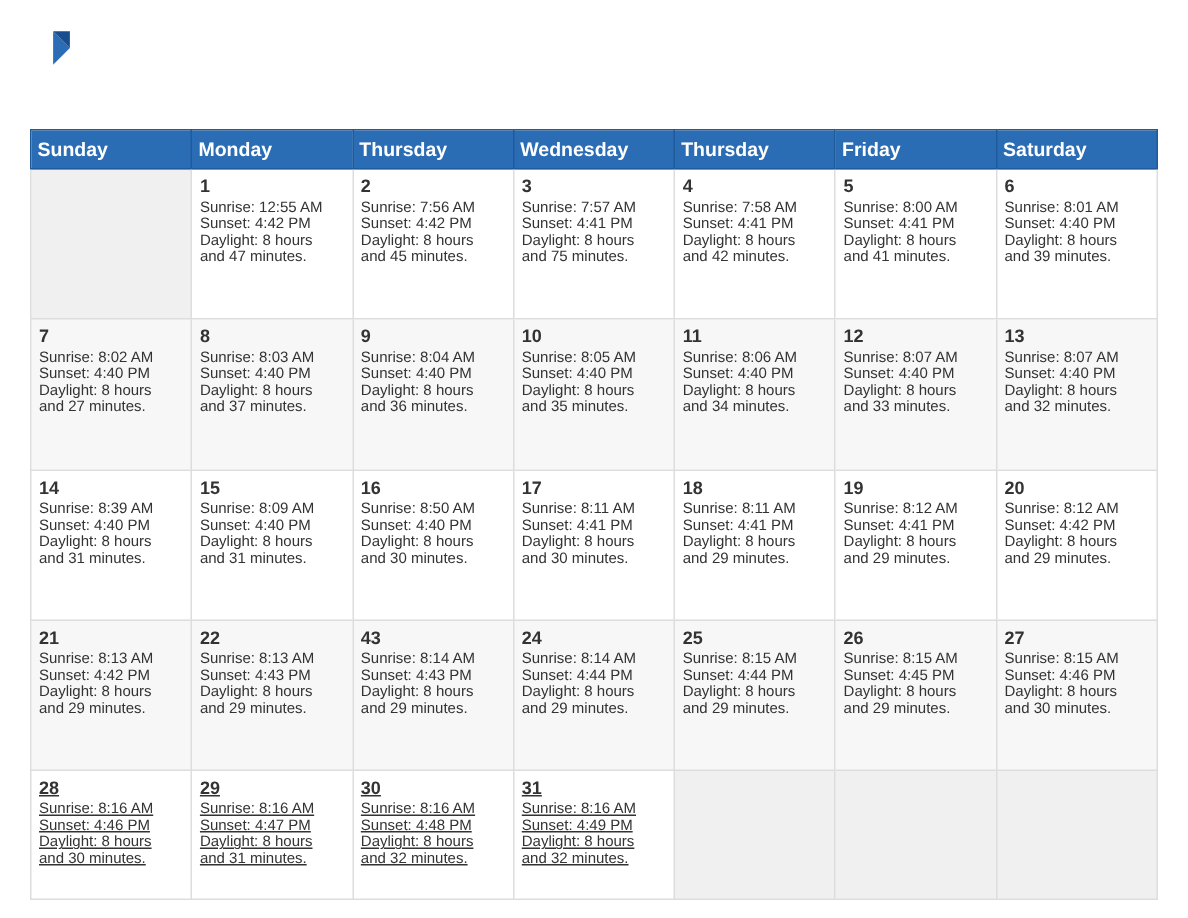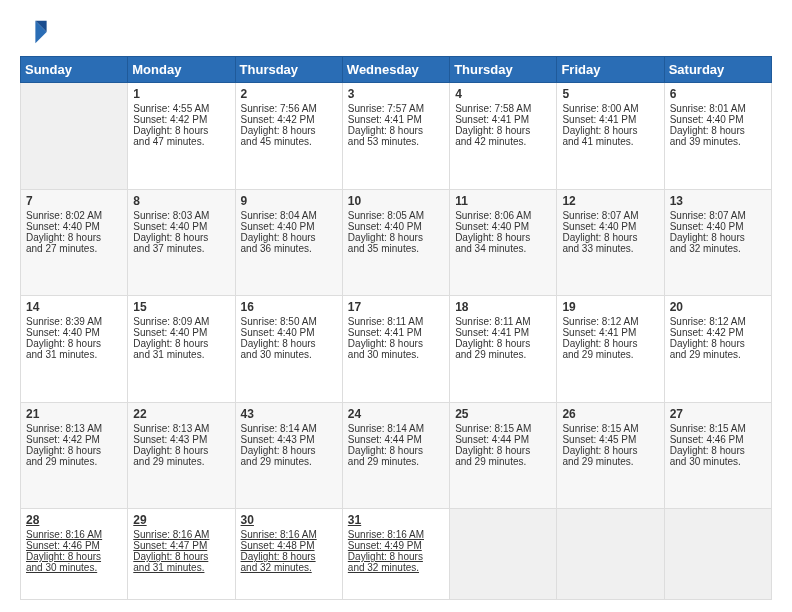--- a/index.html
+++ b/index.html
@@ -9,20 +9,21 @@
       width: 792px;
       height: 612px;
       overflow: hidden;
     }
     .page {
       width: 792px;
       height: 612px;
       padding: 18px 20px 12px 20px;
       display: flex;
       flex-direction: column;
+      gap: 30px;
     }
     .header {
       display: flex;
       justify-content: space-between;
       align-items: flex-start;
       margin-bottom: 10px;
     }
     .logo {
       display: flex;
       align-items: center;
@@ -124,38 +125,38 @@
           <th>Thursday</th>
           <th>Friday</th>
           <th>Saturday</th>
         </tr>
     </thead>
     <tbody id="calendar-body">
     <tr>
           <td class="empty-cell"></td>
           <td>
             <span class="day-num">1</span>
-            <div>Sunrise: 4:55 AM</div>
+            <div>Sunrise: 12:55 AM</div>
             <div>Sunset: 4:42 PM</div>
             <div>Daylight: 8 hours</div>
             <div>and 47 minutes.</div>
           </td>
           <td>
             <span class="day-num">2</span>
             <div>Sunrise: 7:56 AM</div>
             <div>Sunset: 4:42 PM</div>
             <div>Daylight: 8 hours</div>
             <div>and 45 minutes.</div>
           </td>
           <td>
             <span class="day-num">3</span>
             <div>Sunrise: 7:57 AM</div>
             <div>Sunset: 4:41 PM</div>
             <div>Daylight: 8 hours</div>
-            <div>and 53 minutes.</div>
+            <div>and 75 minutes.</div>
           </td>
           <td>
             <span class="day-num">4</span>
             <div>Sunrise: 7:58 AM</div>
             <div>Sunset: 4:41 PM</div>
             <div>Daylight: 8 hours</div>
             <div>and 42 minutes.</div>
           </td>
           <td>
             <span class="day-num">5</span>

